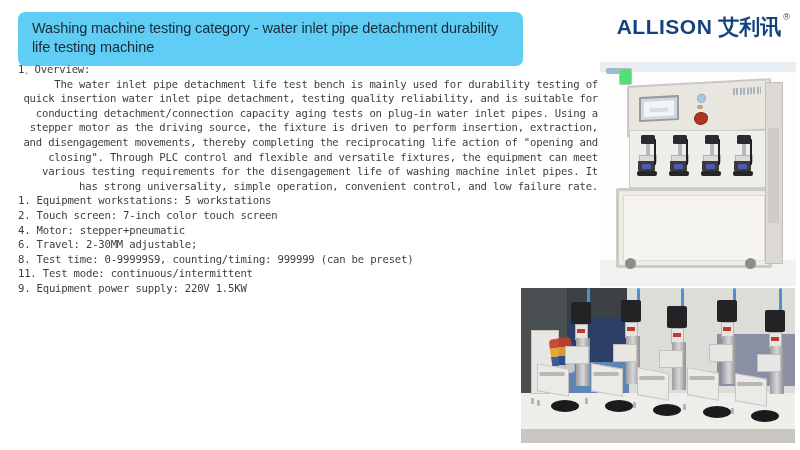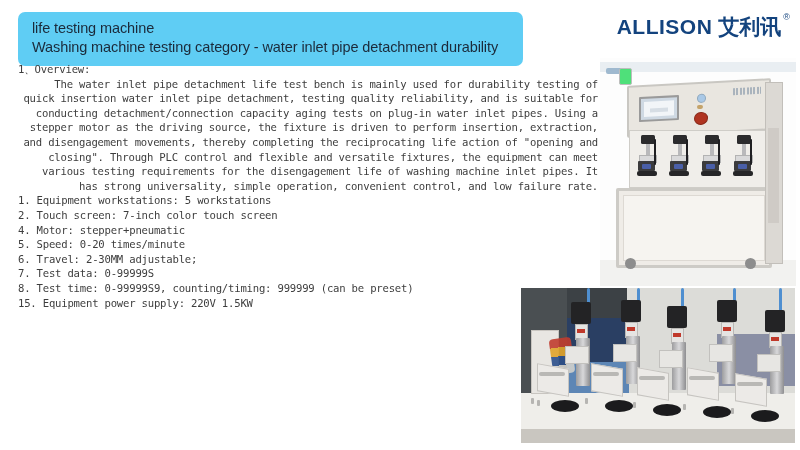--- a/index.html
+++ b/index.html
@@ -128,41 +128,40 @@
   .ws-tube{position:absolute;width:3px;background:#4f8fd0;border-radius:2px;}
 
   .nub{position:absolute;width:3px;height:6px;background:#b6b5b2;border-radius:1px;}
 </style>
 </head>
 <body>
 
 <div class="page">
 
   <div class="title-box">
+    <div class="t-line">Washing machine testing category - water inlet pipe detachment durability</div>
     <div class="t-line">life testing machine</div>
-    <div class="t-line">Washing machine testing category - water inlet pipe detachment durability</div>
   </div>
 
   <div class="logo">
     <span class="logo-en">ALLISON</span>
     <span class="logo-cn">艾利讯</span>
     <span class="logo-r">®</span>
   </div>
 
   <div class="body-text">
     <p class="li">1、Overview:</p>
     <p class="para">The water inlet pipe detachment life test bench is mainly used for durability testing of quick insertion water inlet pipe detachment, testing quality reliability, and is suitable for conducting detachment/connection capacity aging tests on plug-in water inlet pipes. Using a stepper motor as the driving source, the fixture is driven to perform insertion, extraction, and disengagement movements, thereby completing the reciprocating life action of "opening and closing". Through PLC control and flexible and versatile fixtures, the equipment can meet various testing requirements for the disengagement life of washing machine inlet pipes. It has strong universality, simple operation, convenient control, and low failure rate.</p>
     <p class="li">1. Equipment workstations: 5 workstations</p>
     <p class="li">2. Touch screen: 7-inch color touch screen</p>
     <p class="li">4. Motor: stepper+pneumatic</p>
-    <p class="li">5. Speed: 0-20 times/minute</p>
     <p class="li">6. Travel: 2-30MM adjustable;</p>
-    <p class="li">7. Test data: 0-99999S</p>
     <p class="li">8. Test time: 0-99999S9, counting/timing: 999999 (can be preset)</p>
-    <p class="li">15. Equipment power supply: 220V 1.5KW</p>
+    <p class="li">11. Test mode: continuous/intermittent</p>
+    <p class="li">9. Equipment power supply: 220V 1.5KW</p>
   </div>
 
   <div class="photo-machine">
     <div class="pm-bluestrip">
       <div class="pm-bluedot"></div>
     </div>
     <div class="pm-floor"></div>
 
     <div class="mach">
       <div class="tower"></div>

